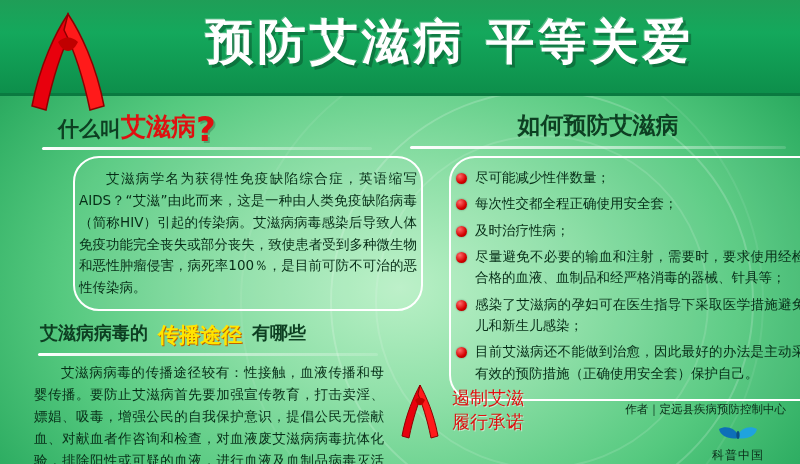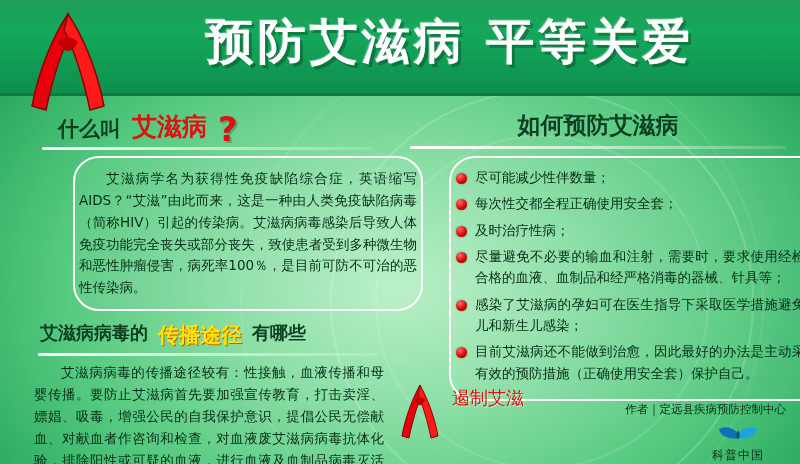--- a/index.html
+++ b/index.html
@@ -172,21 +172,21 @@
     <svg class="ribbon-big" viewBox="0 0 92 108">
       <path d="M46 8 C34 26, 18 58, 10 100 L24 104 C32 66, 42 40, 50 24 Z" fill="#e8000d" stroke="#8d0000" stroke-width="1.5"></path>
       <path d="M46 8 C58 26, 74 58, 82 100 L68 104 C60 66, 50 40, 42 24 Z" fill="#ff1a1a" stroke="#8d0000" stroke-width="1.5"></path>
       <path d="M36 36 C42 48, 50 48, 56 36 C50 30, 42 30, 36 36 Z" fill="#c00000"></path>
     </svg>
     <div class="header-title">预防艾滋病  平等关爱</div>
   </div>
 
   <div class="panel" style="left:34px; top:110px; width:350px;">
 
-    <div style="display:flex; align-items:flex-end; gap:11px; padding-left:24px;">
+    <div style="display:flex; align-items:flex-end; gap:0; padding-left:24px;">
       <span class="sec-title title-dark" style="font-size:21px;">什么叫</span>
       <span class="sec-title title-red" style="font-size:25px;">艾滋病</span>
       <span class="qmark">?</span>
     </div>
     <div class="underline" style="width:330px; margin-left:8px;"></div>
 
     <div class="body-box" style="width:350px; margin-top:6px;">
       <p class="body-text">艾滋病学名为获得性免疫缺陷综合症，英语缩写AIDS？“艾滋”由此而来，这是一种由人类免疫缺陷病毒（简称HIV）引起的传染病。艾滋病病毒感染后导致人体免疫功能完全丧失或部分丧失，致使患者受到多种微生物和恶性肿瘤侵害，病死率100％，是目前可防不可治的恶性传染病。</p>
     </div>
 
@@ -221,20 +221,21 @@
   </div>
 
   <svg class="footer-ribbon" viewBox="0 0 44 58">
     <path d="M22 3 C16 14, 8 32, 4 54 L11 56 C15 36, 20 22, 24 12 Z" fill="#e8000d" stroke="#8d0000" stroke-width="1"></path>
     <path d="M22 3 C28 14, 36 32, 40 54 L33 56 C29 36, 24 22, 20 12 Z" fill="#ff1a1a" stroke="#8d0000" stroke-width="1"></path>
     <path d="M17 18 C20 25, 24 25, 27 18 C24 15, 20 15, 17 18 Z" fill="#c00000"></path>
   </svg>
 
   <div class="slogan">
     <div>遏制艾滋</div>
+    <div>履行承诺</div>
   </div>
 
   <div class="credit">作者｜定远县疾病预防控制中心</div>
 
   <div class="logo-wrap">
     <svg width="44" height="18" viewBox="0 0 44 18">
       <path d="M22 14 C14 16, 4 12, 3 5 C10 1, 19 4, 22 11 Z" fill="#0d6fb8"></path>
       <path d="M22 14 C30 16, 40 12, 41 5 C34 1, 25 4, 22 11 Z" fill="#1fa3dd"></path>
       <ellipse cx="22" cy="11" rx="1.6" ry="4" fill="#0a4e82"></ellipse>
     </svg>

